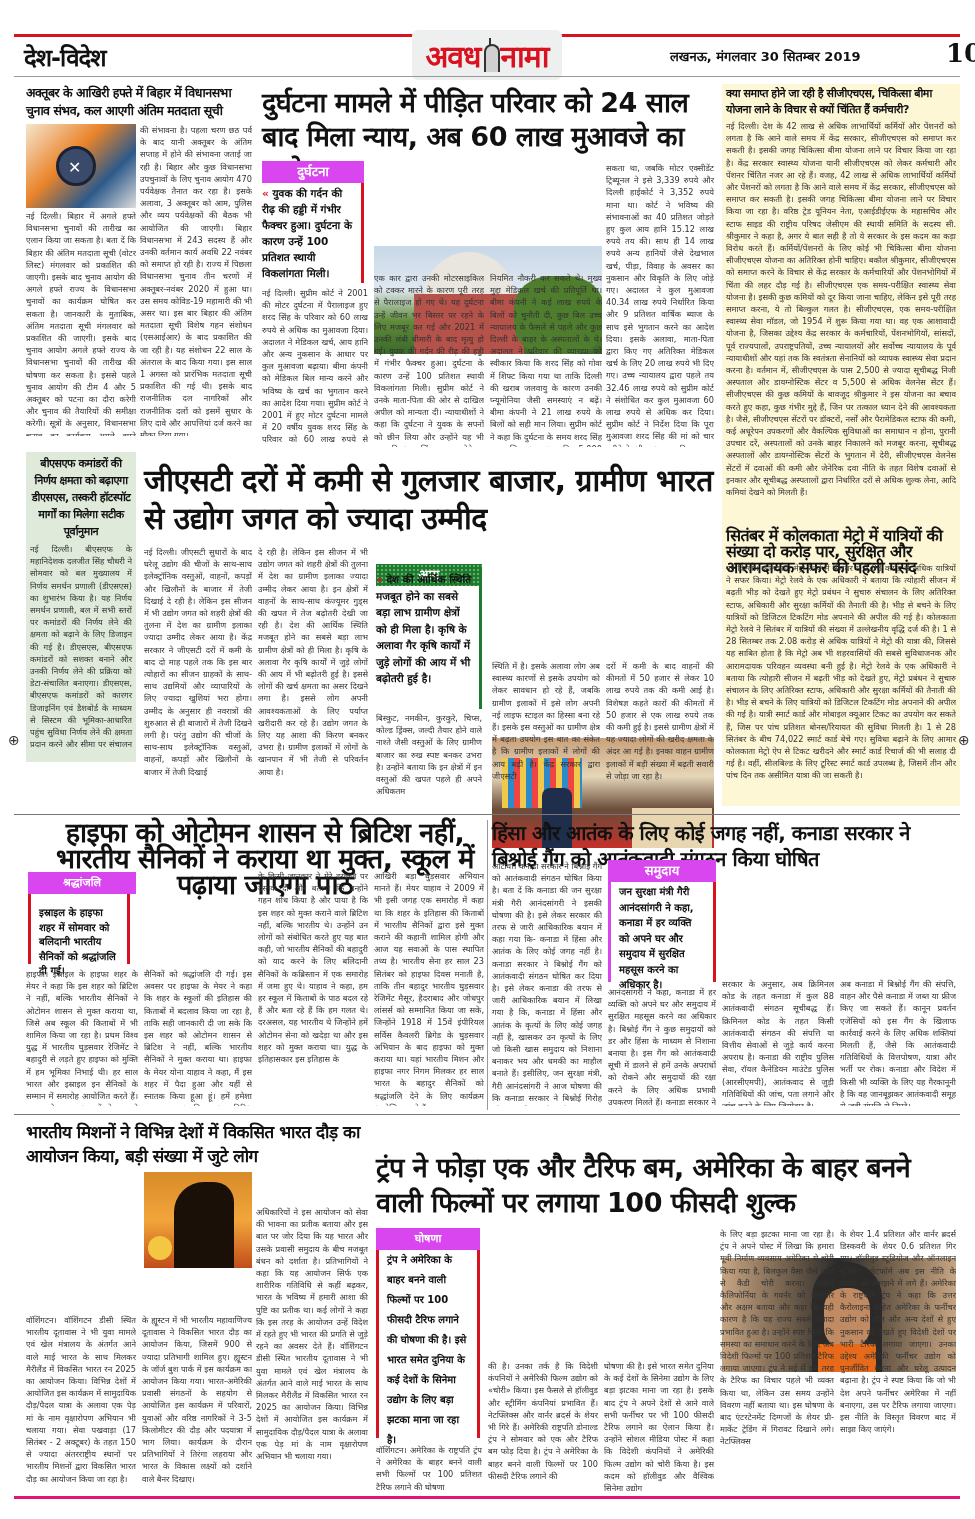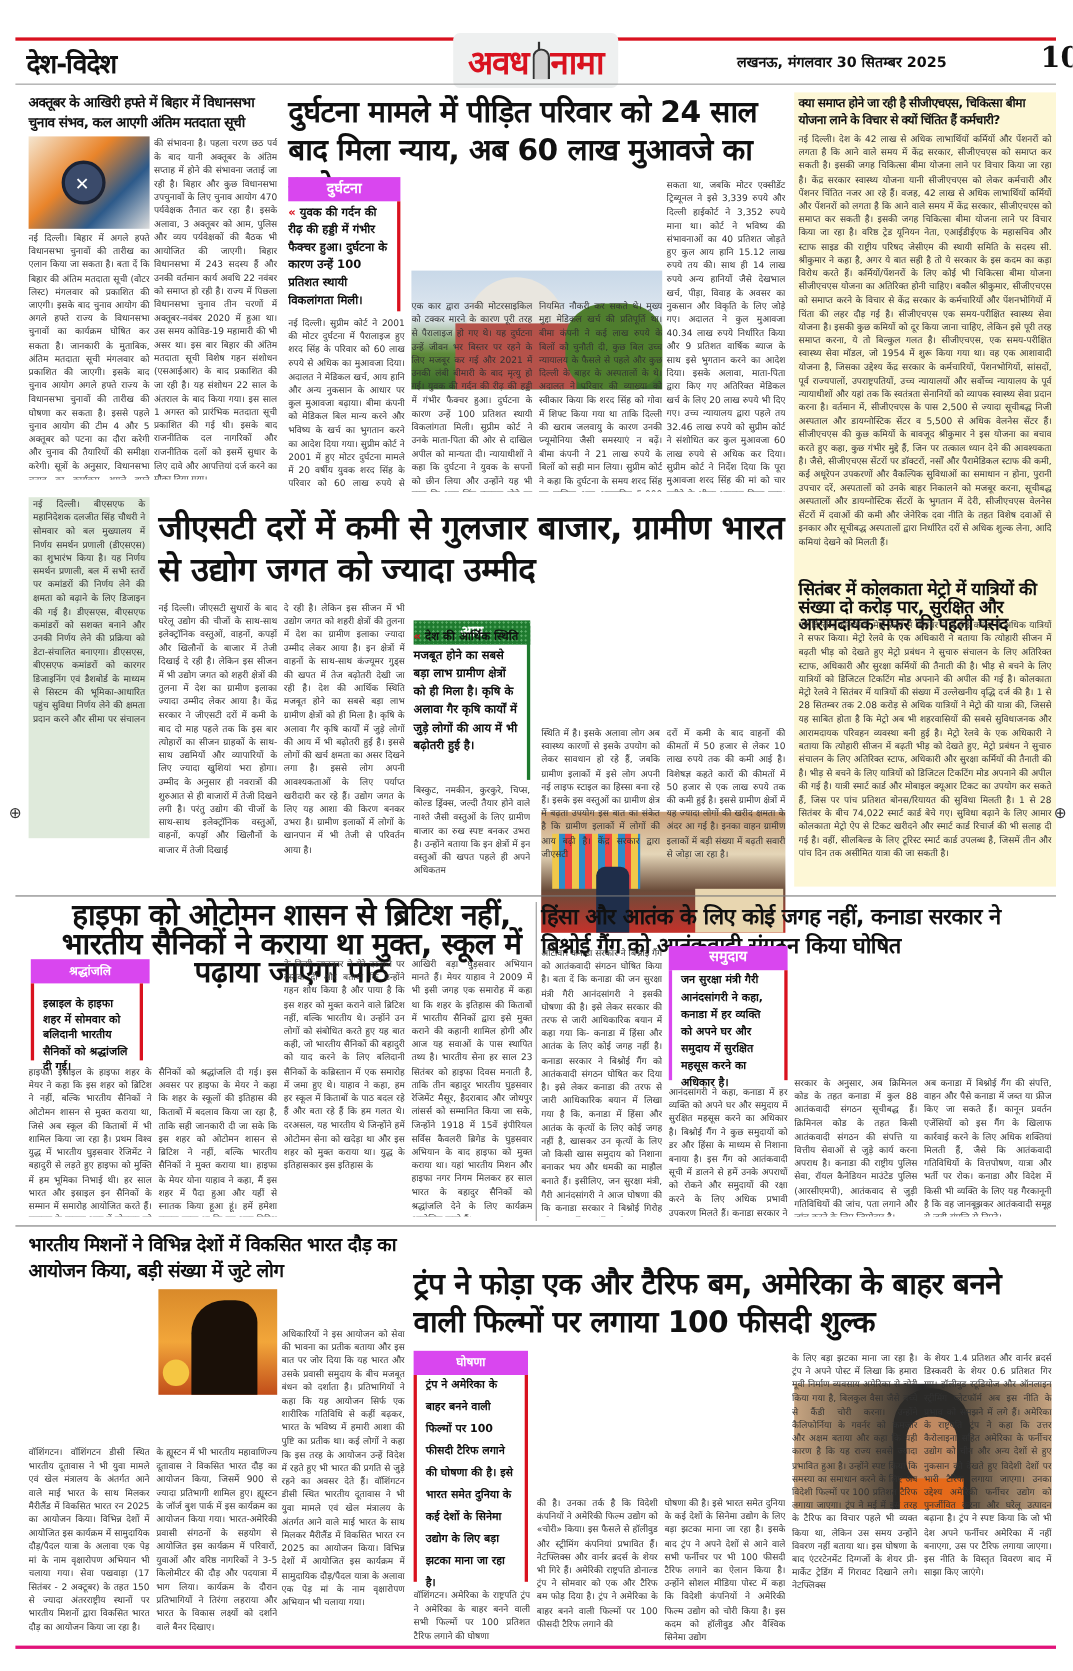--- a/index.html
+++ b/index.html
@@ -35,33 +35,34 @@
 <body>
 
 <div class="abs topband"></div>
 <div class="abs redline"></div>
 <div class="abs section-name">देश-विदेश</div>
 <div class="abs masthead">
   <span class="mast-text">अवध</span>
   <span class="mast-icon"></span>
   <span class="mast-text">नामा</span>
 </div>
-<div class="abs dateline">लखनऊ, मंगलवार 30 सितम्बर 2025</div>
+<div class="abs dateline">लखनऊ, मंगलवार 30 सितम्बर 2019</div>
 <div class="abs pageno">10</div>
 <div class="abs rule-under"></div>
 
 <div class="abs hl" style="left:26px;top:84px;width:225px;font-size:12.5px;line-height:18px">अक्तूबर के आखिरी हफ्ते में बिहार में विधानसभा चुनाव संभव, कल आएगी अंतिम मतदाता सूची</div>
 <div class="abs photo" style="left:26px;top:124px;width:110px;height:84px;background:linear-gradient(135deg,#f5e6d0 0%,#e9842a 40%,#2d5a8a 70%,#ddd 100%)">
   <div style="position:absolute;left:30px;top:22px;width:40px;height:40px;border-radius:50%;background:#3a4a6a;border:3px solid #1b2233"></div>
   <div style="position:absolute;left:42px;top:34px;color:#fff;font-size:16px;font-weight:bold">✕</div>
 </div>
 <div class="abs body" style="left:26px;top:210px;width:110px;height:226px">नई दिल्ली। बिहार में अगले हफ्ते विधानसभा चुनावों की तारीख का एलान किया जा सकता है। बता दें कि बिहार की अंतिम मतदाता सूची (वोटर लिस्ट) मंगलवार को प्रकाशित की जाएगी। इसके बाद चुनाव आयोग की अगले हफ्ते राज्य के विधानसभा चुनावों का कार्यक्रम घोषित कर सकता है। जानकारी के मुताबिक, अंतिम मतदाता सूची मंगलवार को प्रकाशित की जाएगी। इसके बाद चुनाव आयोग अगले हफ्ते राज्य के विधानसभा चुनावों की तारीख की घोषणा कर सकता है। इससे पहले चुनाव आयोग की टीम 4 और 5 अक्तूबर को पटना का दौरा करेगी और चुनाव की तैयारियों की समीक्षा करेगी। सूत्रों के अनुसार, विधानसभा चुनाव का कार्यक्रम अगले हफ्ते घोषित होने</div>
 <div class="abs body" style="left:140px;top:124px;width:112px;height:312px">की संभावना है। पहला चरण छठ पर्व के बाद यानी अक्तूबर के अंतिम सप्ताह में होने की संभावना जताई जा रही है। बिहार और कुछ विधानसभा उपचुनावों के लिए चुनाव आयोग 470 पर्यवेक्षक तैनात कर रहा है। इसके अलावा, 3 अक्तूबर को आम, पुलिस और व्यय पर्यवेक्षकों की बैठक भी आयोजित की जाएगी। बिहार विधानसभा में 243 सदस्य हैं और उनकी वर्तमान कार्य अवधि 22 नवंबर को समाप्त हो रही है। राज्य में पिछला विधानसभा चुनाव तीन चरणों में अक्तूबर-नवंबर 2020 में हुआ था। उस समय कोविड-19 महामारी की भी असर था। इस बार बिहार की अंतिम मतदाता सूची विशेष गहन संशोधन (एसआईआर) के बाद प्रकाशित की जा रही है। यह संशोधन 22 साल के अंतराल के बाद किया गया। इस साल 1 अगस्त को प्रारंभिक मतदाता सूची प्रकाशित की गई थी। इसके बाद राजनीतिक दल नागरिकों और राजनीतिक दलों को इसमें सुधार के लिए दावे और आपत्तियां दर्ज करने का मौका दिया गया।</div>
 
 <div class="abs greenbox" style="left:26px;top:452px;width:110px;height:310px">
+  <div class="hl" style="font-size:11px;line-height:17px;text-align:center;padding:3px 2px">बीएसएफ कमांडरों की निर्णय क्षमता को बढ़ाएगा डीएसएस, तस्करी हॉटस्पॉट मार्गों का मिलेगा सटीक पूर्वानुमान</div>
   <div class="body" style="padding:0 4px;height:208px">नई दिल्ली। बीएसएफ के महानिदेशक दलजीत सिंह चौधरी ने सोमवार को बल मुख्यालय में निर्णय समर्थन प्रणाली (डीएसएस) का शुभारंभ किया है। यह निर्णय समर्थन प्रणाली, बल में सभी स्तरों पर कमांडरों की निर्णय लेने की क्षमता को बढ़ाने के लिए डिजाइन की गई है। डीएसएस, बीएसएफ कमांडरों को सशक्त बनाने और उनकी निर्णय लेने की प्रक्रिया को डेटा-संचालित बनाएगा। डीएसएस, बीएसएफ कमांडरों को कारगर डिजाइनिंग एवं डैशबोर्ड के माध्यम से सिस्टम की भूमिका-आधारित पहुंच सुविधा निर्णय लेने की क्षमता प्रदान करने और सीमा पर संचालन की योजना तथा उसे क्रियान्वित करने में सक्षम बनाएगा।</div>
 </div>
 
 <div class="abs hl" style="left:262px;top:86px;width:450px;font-size:27px;line-height:34px">दुर्घटना मामले में पीड़ित परिवार को 24 साल बाद मिला न्याय, अब 60 लाख मुआवजे का आदेश</div>
 <div class="abs tag" style="left:262px;top:161px;width:102px">दुर्घटना</div>
 <div class="abs pull-box" style="left:262px;top:183px;width:102px;height:100px;border-left:none;padding-left:0">
   <div class="pull" style="font-size:10.5px;line-height:16px">
     <span style="color:#d9121f">«</span>
     <span>युवक की गर्दन की रीढ़ की हड्डी में गंभीर फैक्चर हुआ। दुर्घटना के कारण उन्हें 100 प्रतिशत स्थायी विकलांगता मिली।</span>
   </div>

